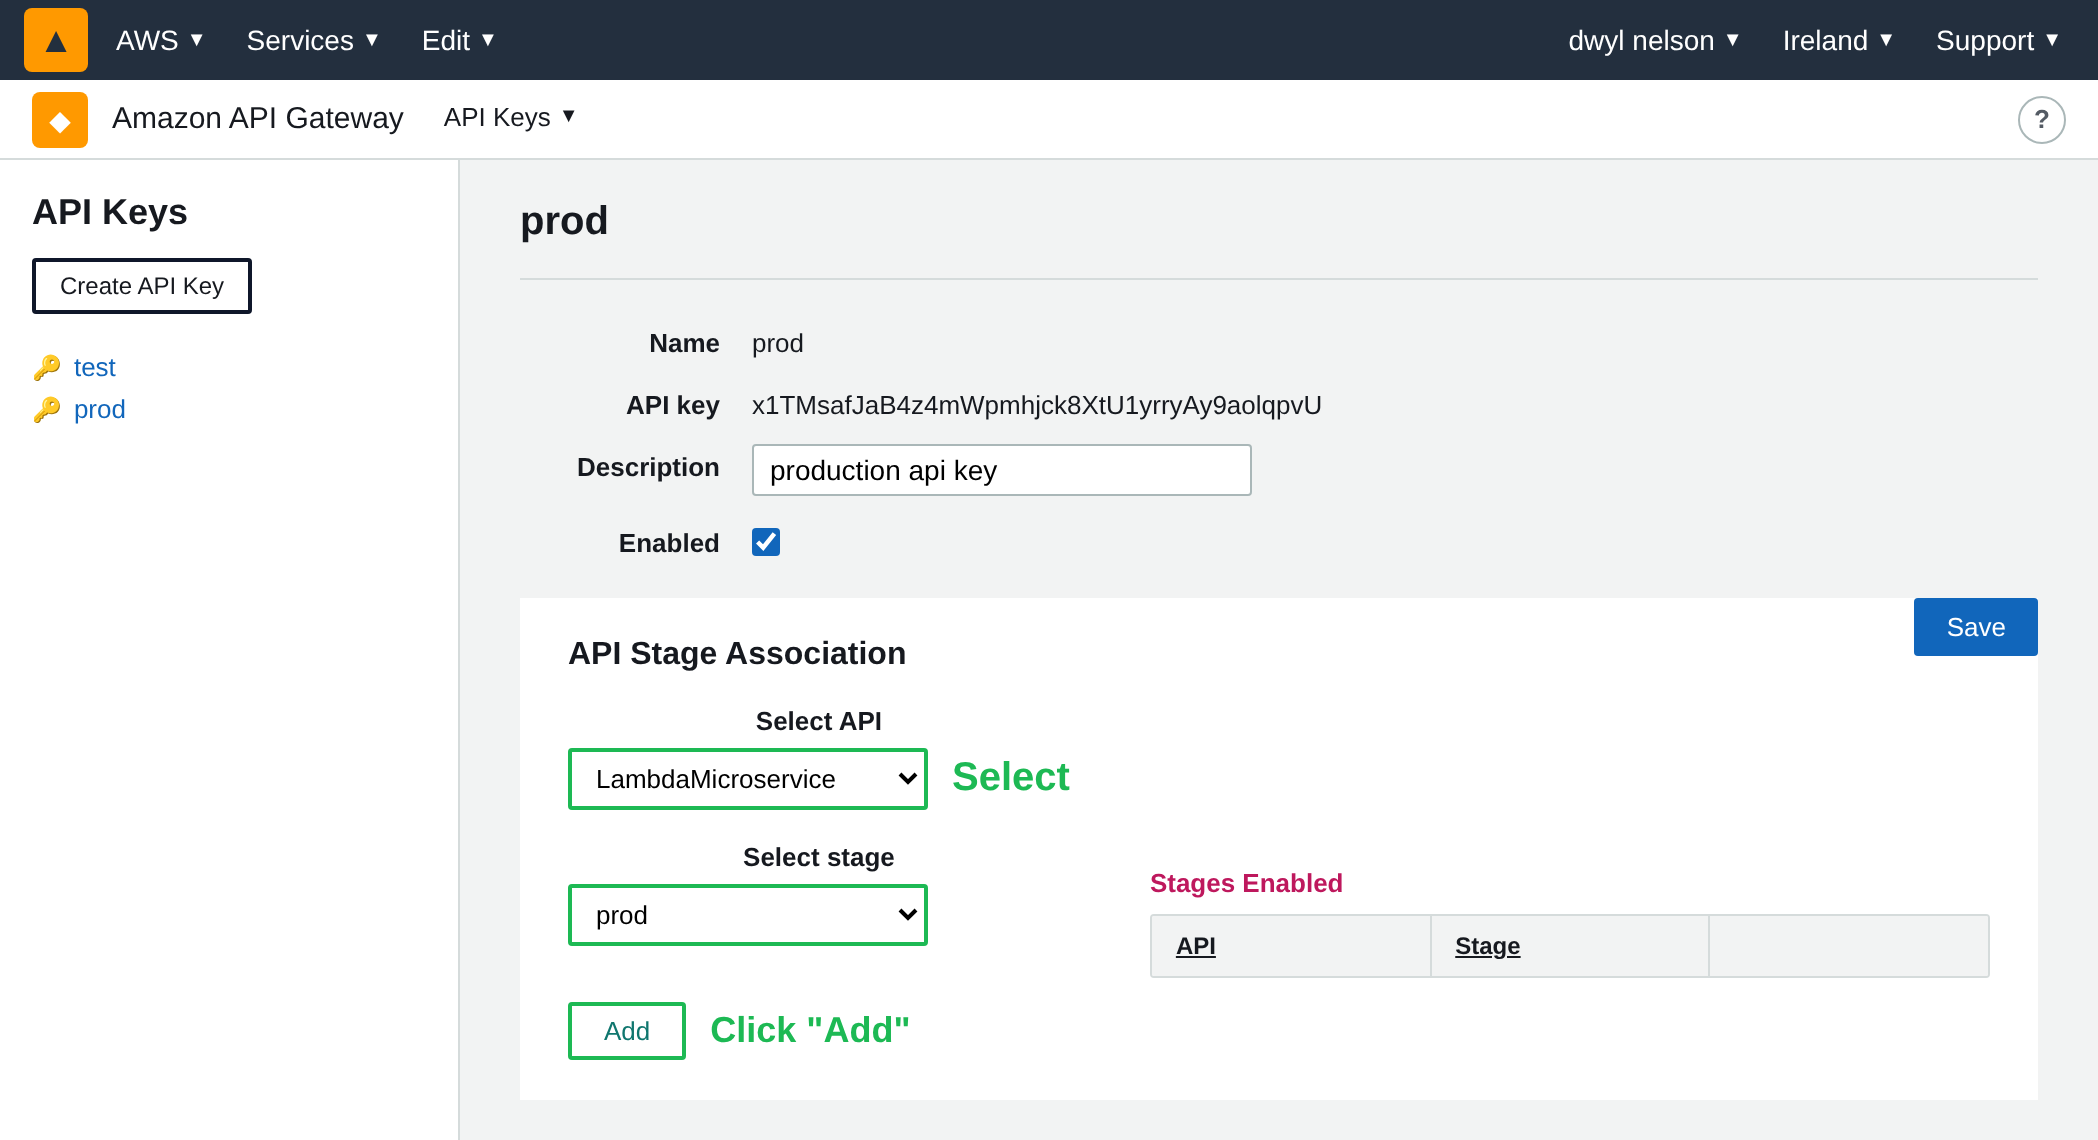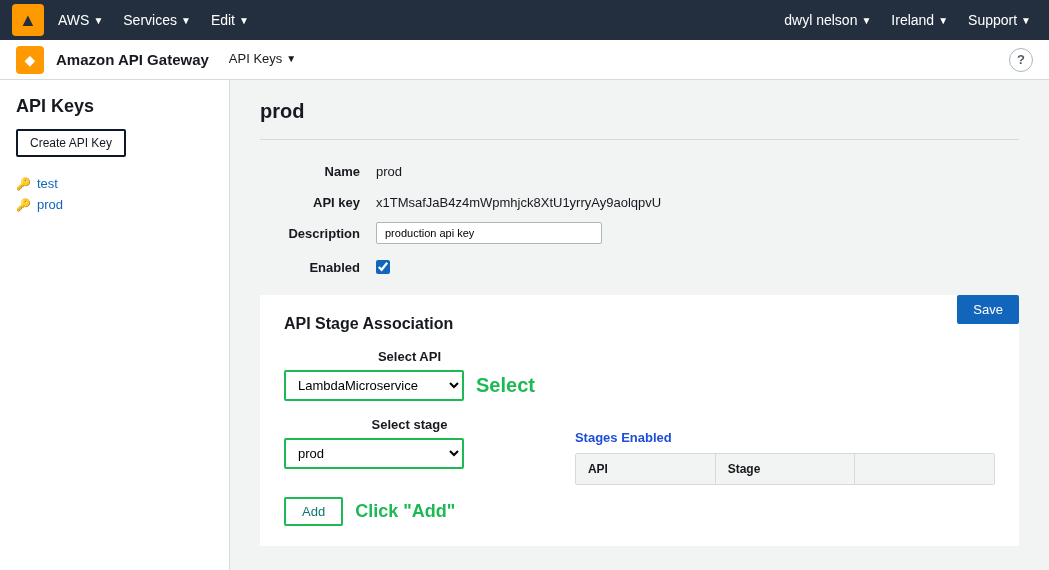--- a/index.html
+++ b/index.html
@@ -41,21 +41,21 @@
       border-bottom: 1px solid #d5dbdb;
       gap: 12px;
     }
     .secondary-nav .service-icon {
       width: 28px; height: 28px;
       background: #f90; border-radius: 4px;
       display: flex; align-items: center; justify-content: center;
       font-size: 14px; color: #fff;
     }
     .secondary-nav .service-name {
-      font-size: 15px; font-weight: bold; color: #16191f;
+      font-size: 15px; font-weight: normal; color: #16191f;
     }
     .secondary-nav .nav-tab {
       font-size: 13px; color: #16191f; cursor: pointer;
       padding: 0 8px; height: 40px; display: flex; align-items: center; gap: 4px;
       border-bottom: 2px solid transparent;
     }
     .secondary-nav .sep { flex: 1; }
     .help-icon {
       width: 24px; height: 24px; border-radius: 50%;
       border: 1px solid #aab7b8; display: flex; align-items: center; justify-content: center;
@@ -108,21 +108,21 @@
     }
     .field-label {
       font-weight: bold; font-size: 13px; min-width: 100px; text-align: right;
       padding-top: 4px; color: #16191f;
     }
     .field-value {
       font-size: 13px; color: #16191f; padding-top: 4px;
     }
     .field-input {
       border: 1px solid #aab7b8; border-radius: 2px; padding: 4px 8px;
-      font-size: 11px; width: 226px;
+      font-size: 14px; width: 250px;
     }
     .checkbox-enabled {
       width: 14px; height: 14px; accent-color: #1166bb; margin-top: 4px;
     }
     .save-btn {
       background: #1166bb; color: #fff;
       border: none; border-radius: 2px;
       padding: 7px 16px; font-size: 13px; cursor: pointer;
       float: right; margin-top: 8px; margin-left: 23px;
     }
@@ -166,28 +166,29 @@
       border: 1px solid #d5dbdb; border-radius: 2px; overflow: hidden;
       min-width: 250px;
     }
     .stages-table-header {
       display: flex; background: #f2f3f3;
     }
     .stages-col {
       padding: 8px 12px; font-weight: bold; font-size: 12px; color: #16191f;
       border-right: 1px solid #d5dbdb;
       flex: 1;
+      text-decoration: underline;
     }
     .stages-col:last-child { border-right: none; }
     .stages-no-data {
       padding: 12px; text-align: center; color: #545b64; font-size: 13px;
       background: #fff;
     }
     .stages-table-label {
-      font-weight: bold; font-size: 13px; margin-bottom: 8px; color: #1d4ed8; margin-top: 40px;
+      font-weight: bold; font-size: 13px; margin-bottom: 8px; color: #be185d; margin-top: 40px;
     }
 
     .add-btn-row {
       display: flex; align-items: center; gap: 12px; margin-top: 16px;
     }
     .add-btn {
       border: 1px solid #aab7b8; background: #fff;
       padding: 5px 16px; border-radius: 2px; font-size: 13px; cursor: pointer;
       color: #0f766e;
     }

